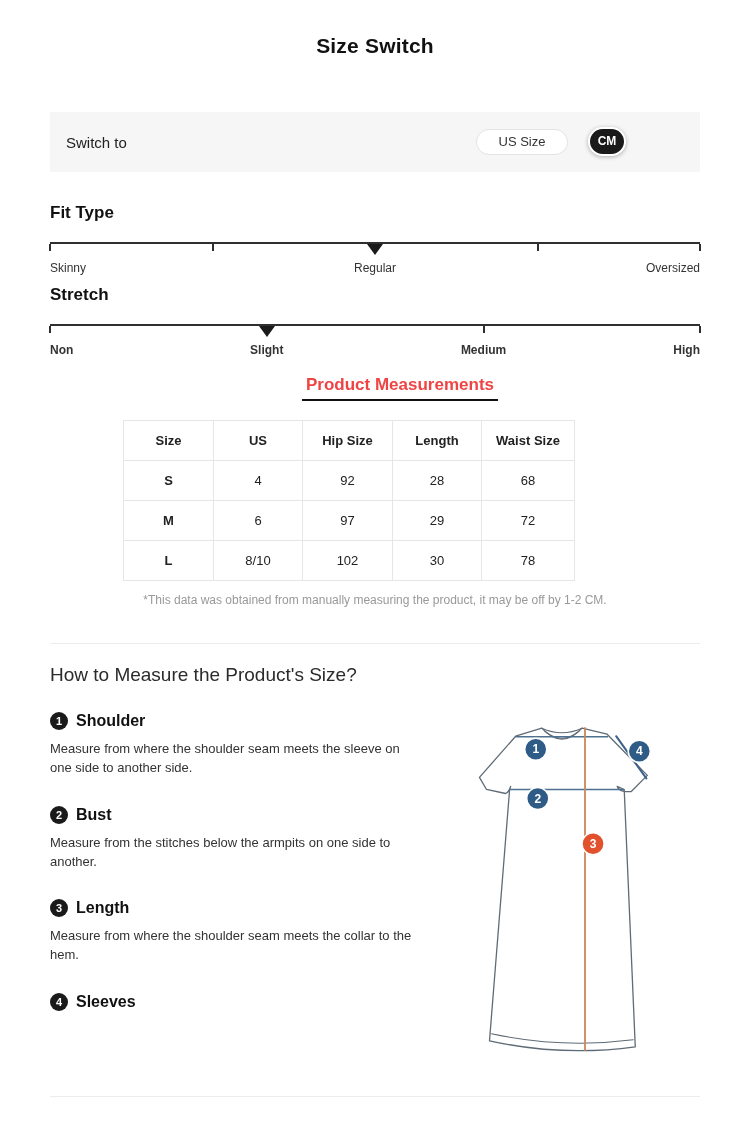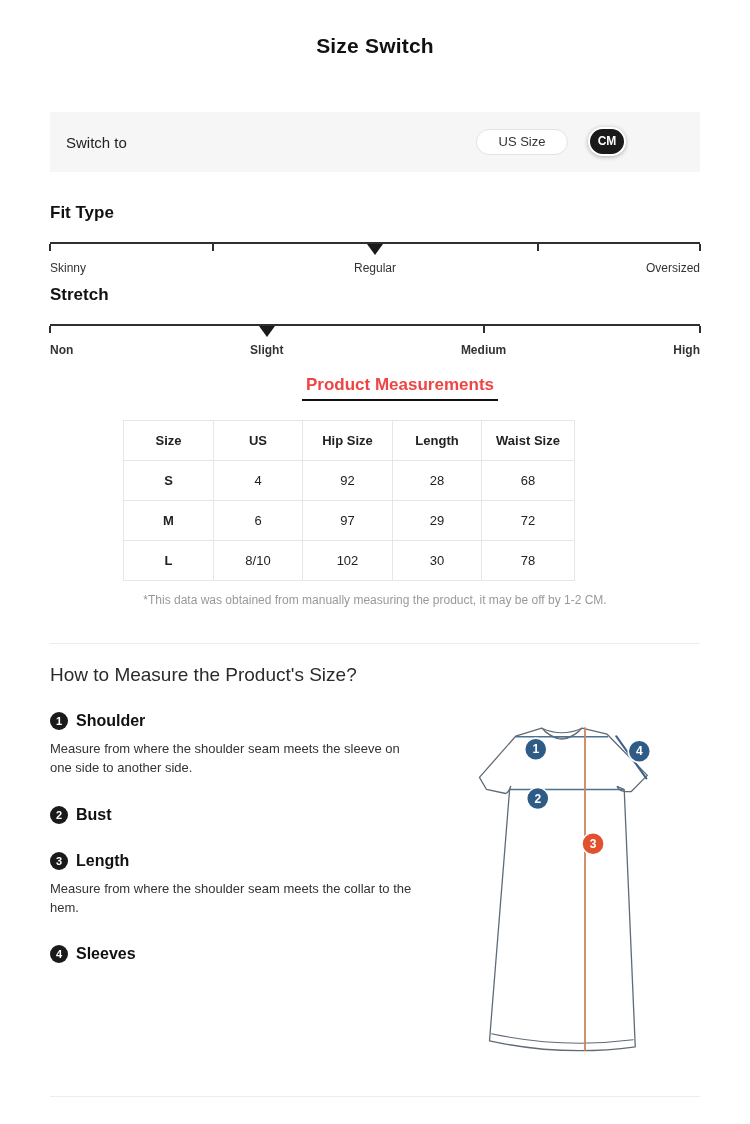--- a/index.html
+++ b/index.html
@@ -179,20 +179,21 @@
         <span class="badge">1</span>
         <span class="item-label">Shoulder</span>
       </div>
       <p class="item-desc">Measure from where the shoulder seam meets the sleeve on one side to another side.</p>
     </div>
     <div class="measure-item">
       <div class="item-head">
         <span class="badge">2</span>
         <span class="item-label">Bust</span>
       </div>
+      <p class="item-desc">Measure from the stitches below the armpits on one side to another.</p>
     </div>
     <div class="measure-item">
       <div class="item-head">
         <span class="badge">3</span>
         <span class="item-label">Length</span>
       </div>
       <p class="item-desc">Measure from where the shoulder seam meets the collar to the hem.</p>
     </div>
     <div class="measure-item">
       <div class="item-head">

